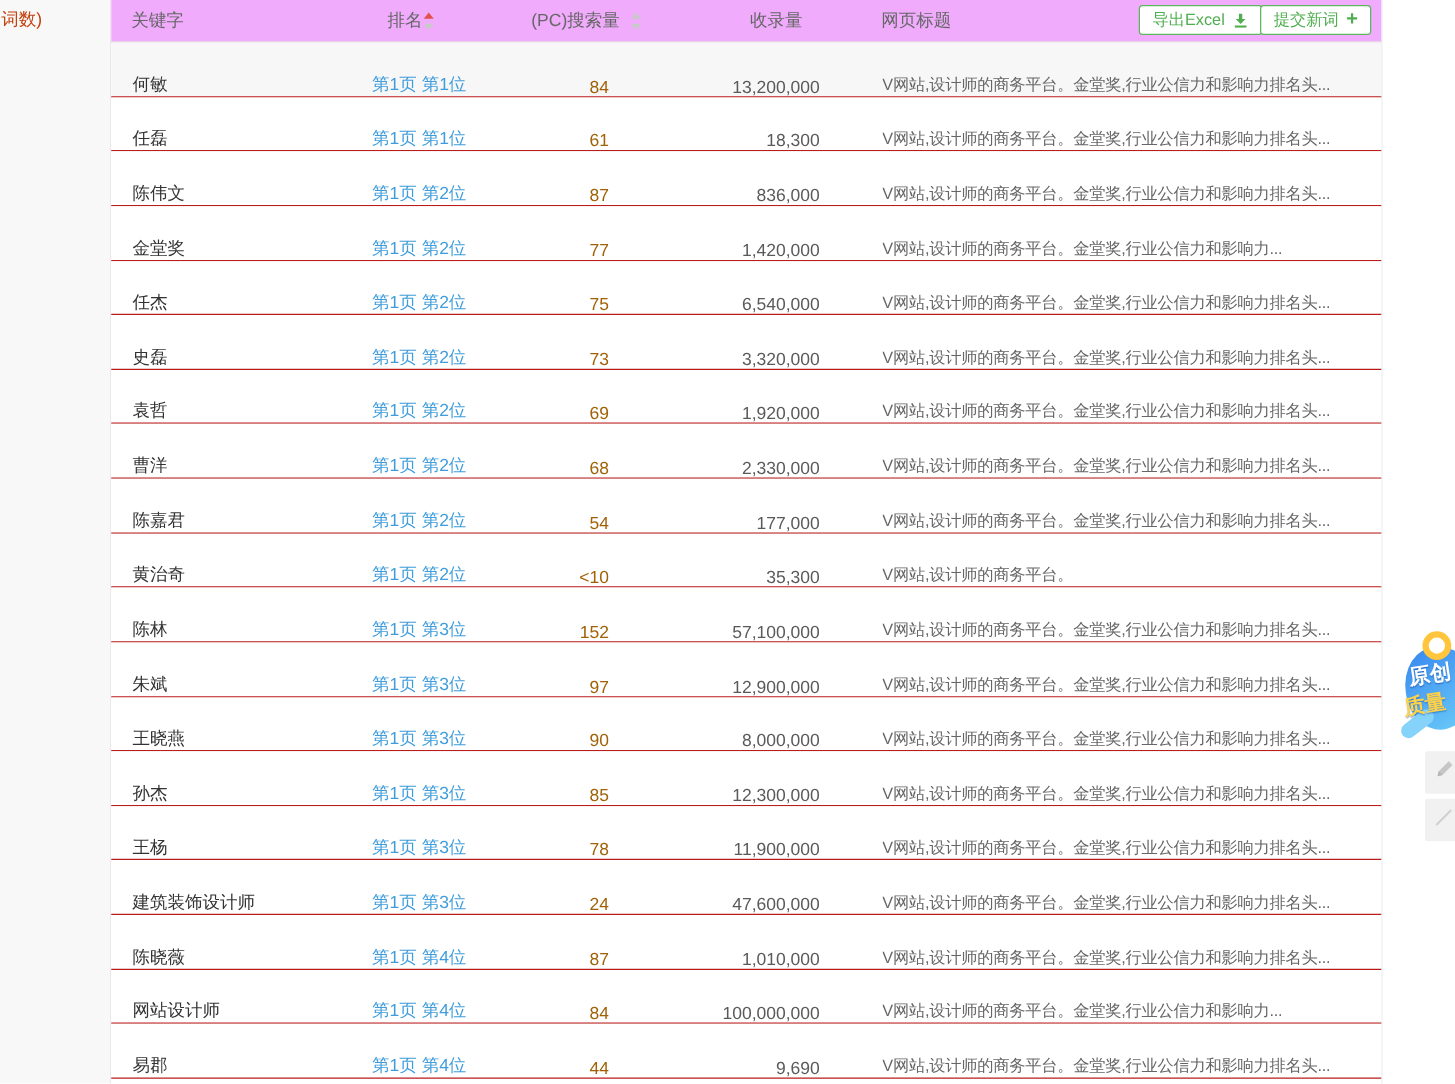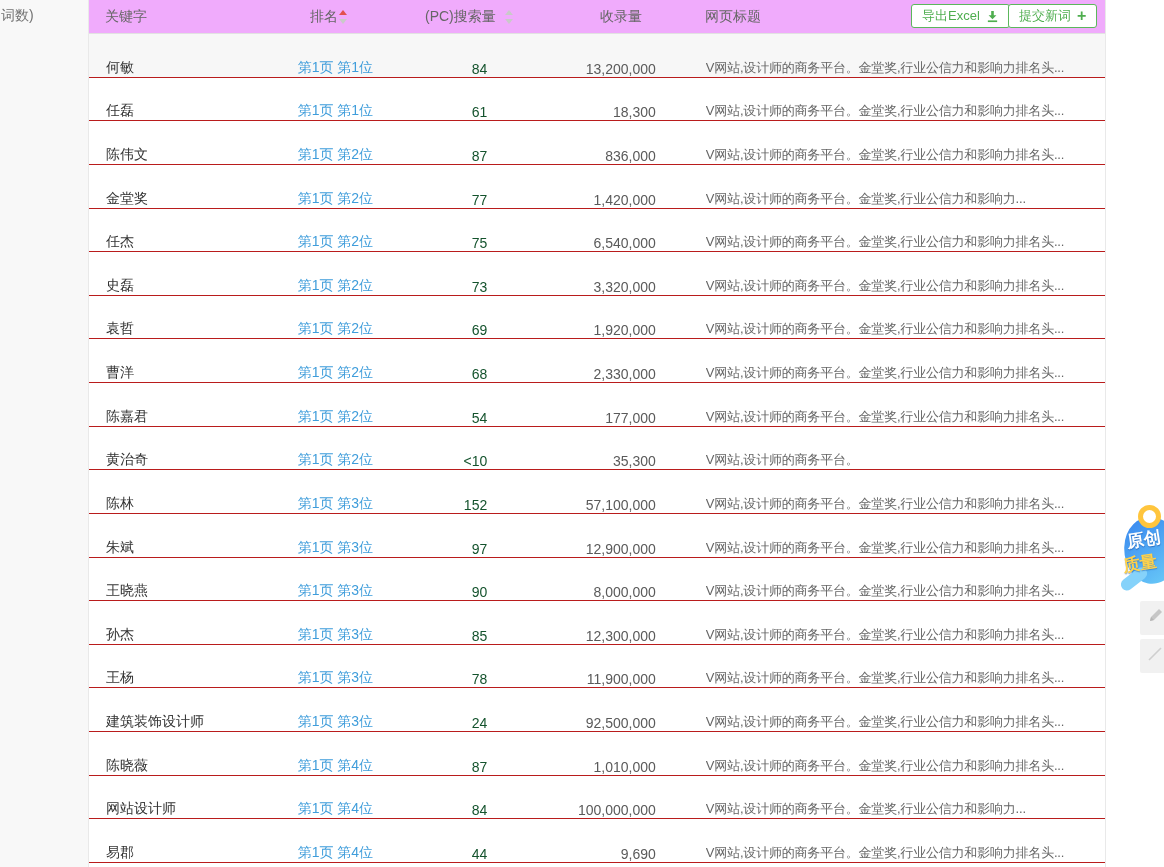--- a/index.html
+++ b/index.html
@@ -1,20 +1,20 @@
 <!DOCTYPE html>
 <html><head>
 <meta charset="utf-8">
 <style>
   html,body{margin:0;padding:0;background:#fff;font-family:"Liberation Sans","DejaVu Sans",sans-serif;}
   #app{position:relative;width:1164px;height:867px;overflow:hidden;background:#fff;}
 
   
   .left-strip{position:absolute;left:0;top:0;width:88px;height:867px;background:#f8f8f8;}
-  .left-clip-text{position:absolute;left:1px;top:7px;font-size:14px;color:#737373;white-space:nowrap;}
+  .left-clip-text{position:absolute;left:1px;top:7px;font-size:14px;color:#c2410c;white-space:nowrap;}
 
   
   .vline{position:absolute;top:0;width:1px;height:867px;background:#e9e9e9;}
   .vline.l{left:88px;} .vline.r{left:1105px;}
   #tablewrap{position:absolute;left:89px;top:0;width:1016px;height:867px;background:#fff;}
 
   
   .thead{position:relative;height:33px;border-bottom:1px solid #e2e2e2;background:#f0abfc;}
   .th{position:absolute;top:8px;font-size:14px;color:#666;white-space:nowrap;}
   .th-kw{left:16px;} .th-rank{left:221px;text-align:center;} .th-pc{left:336px;} .th-idx{left:511px;} .th-title{left:616px;}
@@ -31,21 +31,21 @@
   .btn-export{left:822px;} .btn-submit{left:919px;}
   .btn svg{display:block;}
   .plus-glyph{font-size:16px;font-weight:bold;line-height:1;}
 
   
   .tr{position:relative;display:flex;align-items:flex-end;height:42.63px;border-bottom:1px solid #b91c1c;background:#fff;font-size:14px;}
   .tr.hl{background:#f7f7f7;}
   .td{white-space:nowrap;overflow:hidden;}
   .c1{width:175px;padding-left:17px;color:#333;}
   .c2{width:103px;padding-left:17px;}
-  .c3{width:87px;text-align:right;color:#14532d;}
+  .c3{width:87px;text-align:right;color:#a16207;}
   .c4{width:169px;text-align:right;color:#5a5a5a;}
   .c5{width:400px;margin-left:50px;color:#666;font-size:13px;letter-spacing:-0.2px;}
   .rank-link{color:#3f9ddb;text-decoration:none;cursor:pointer;}
 
   
   .promo{position:absolute;left:1122px;top:505px;width:60px;height:100px;z-index:6;cursor:pointer;}
   .promo .blob{position:absolute;left:2px;top:12px;width:58px;height:66px;background:linear-gradient(160deg,#3d8ef0 10%,#64c3f7 85%);
                border-radius:48% 52% 58% 42% / 55% 48% 52% 45%;transform:rotate(-16deg);}
   .promo .streak{position:absolute;left:-3px;top:68px;width:30px;height:12px;background:#85d2fa;border-radius:7px;transform:rotate(-38deg);}
   .promo .ring{position:absolute;left:16px;top:0;width:13px;height:13px;border:5px solid #ffc53d;border-radius:50%;background:#fff;box-sizing:content-box;}
@@ -252,21 +252,21 @@
     <div class="td c4">11,900,000</div>
     <div class="td c5">V网站,设计师的商务平台。金堂奖,行业公信力和影响力排名头...</div>
   </div>
 
   <div class="tr">
     <div class="td c1">建筑装饰设计师</div>
     <div class="td c2">
       <a class="rank-link" href="#">第1页 第3位</a>
     </div>
     <div class="td c3">24</div>
-    <div class="td c4">92,500,000</div>
+    <div class="td c4">47,600,000</div>
     <div class="td c5">V网站,设计师的商务平台。金堂奖,行业公信力和影响力排名头...</div>
   </div>
 
   <div class="tr">
     <div class="td c1">陈晓薇</div>
     <div class="td c2">
       <a class="rank-link" href="#">第1页 第4位</a>
     </div>
     <div class="td c3">87</div>
     <div class="td c4">1,010,000</div>

